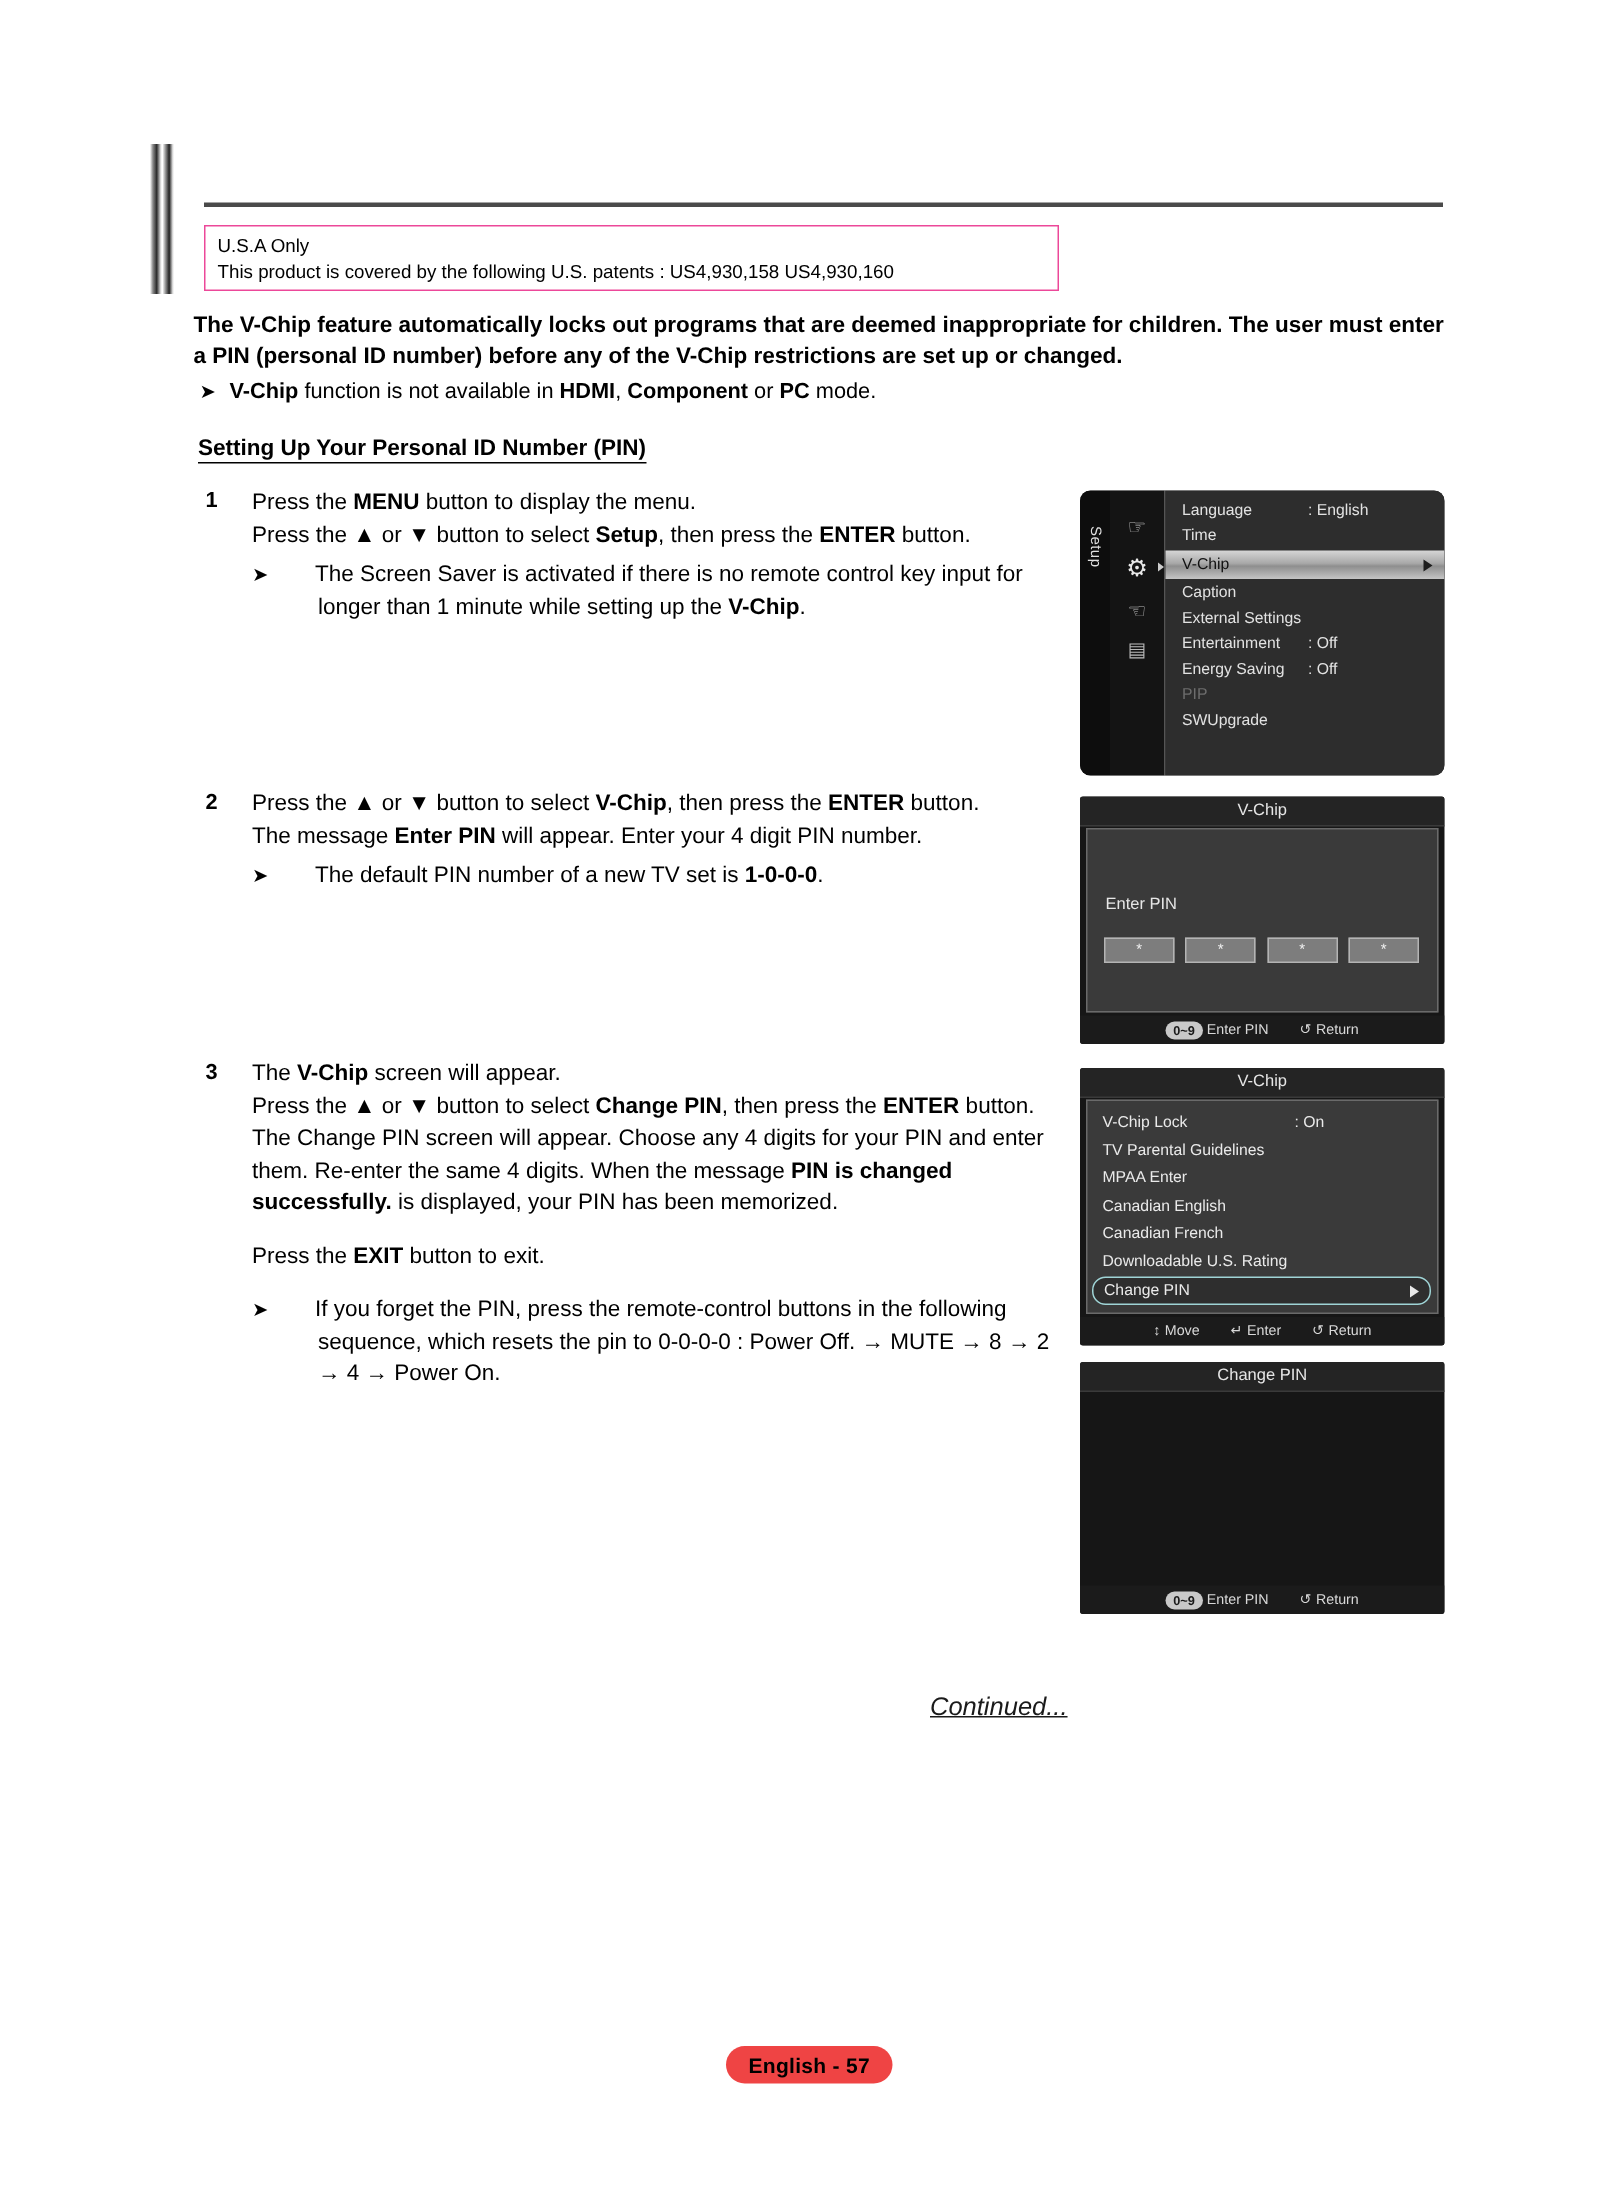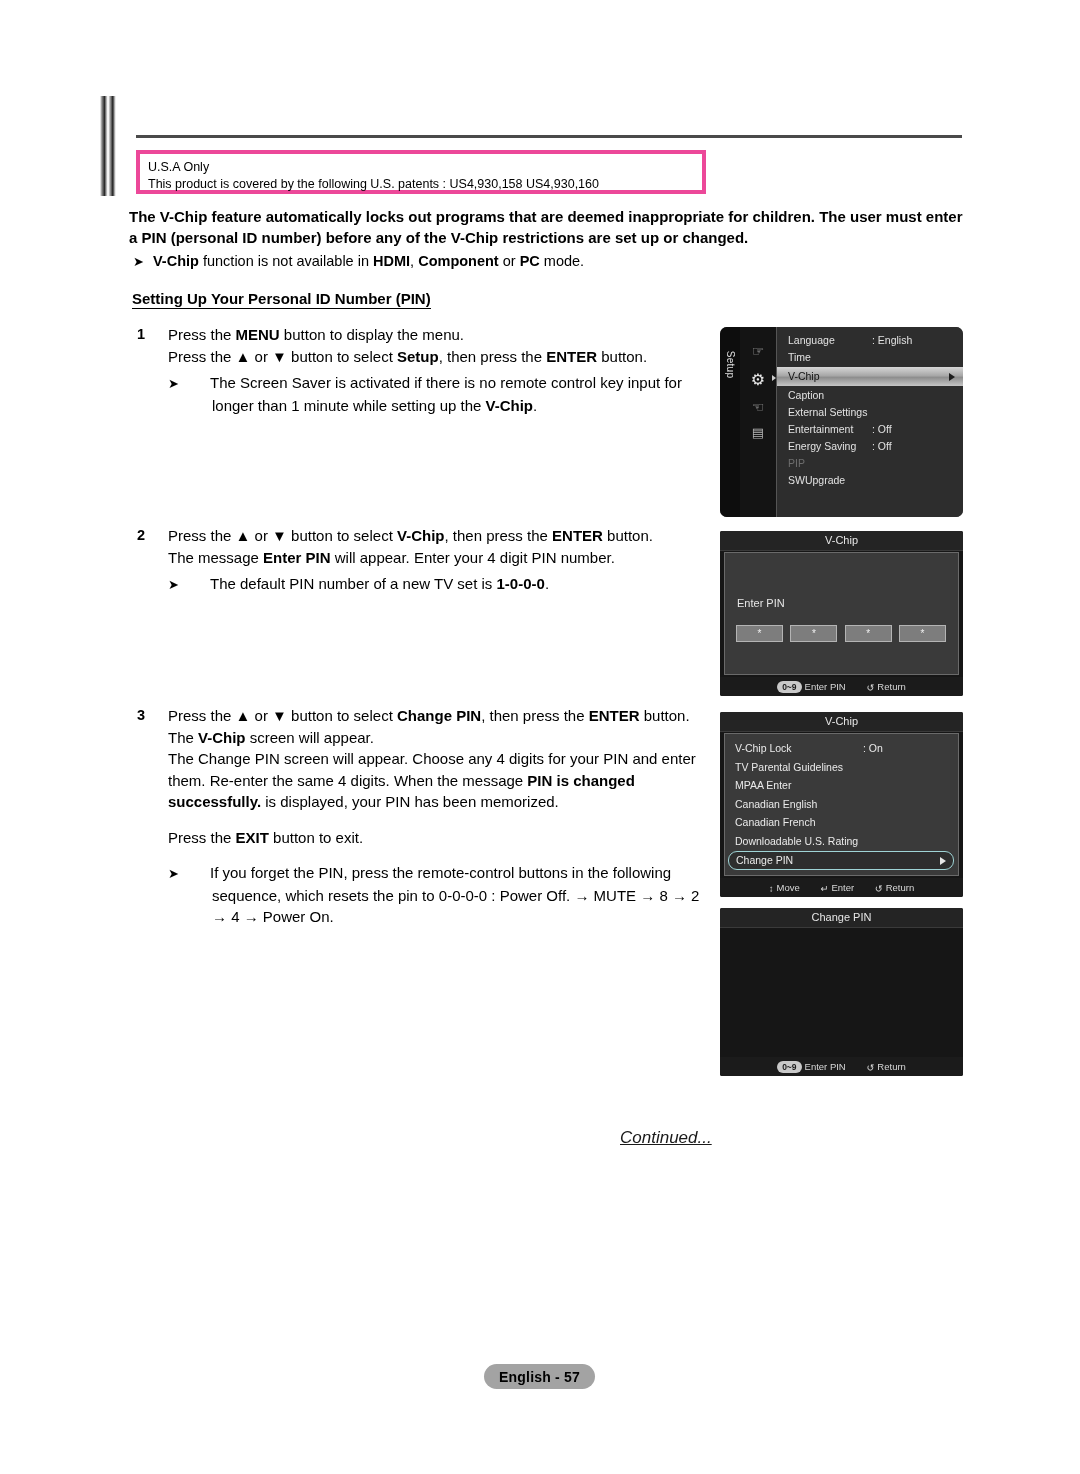--- a/index.html
+++ b/index.html
@@ -52,21 +52,21 @@
     background: #4a4a4a;
   }
 
   
   .usa-box {
     position: absolute;
     left: 136px;
     top: 150px;
     width: 570px;
     height: 44px;
-    border: 4px solid #ec4899;
+    border: 1px solid #ec4899;
     box-sizing: border-box;
     padding: 5px 8px 0 8px;
   }
   .usa-line {
     font-size: 12.5px;
     line-height: 17px;
     white-space: nowrap;
   }
 
   
@@ -148,21 +148,21 @@
     color: #1a1a1a;
   }
 
   
   .page-badge {
     position: absolute;
     left: 484px;
     top: 1364px;
     width: 111px;
     height: 25px;
-    background: #a3a3a3;
+    background: #ef4444;
     border-radius: 13px;
     font-size: 14px;
     font-weight: bold;
     color: #000;
     display: flex;
     align-items: center;
     justify-content: center;
     letter-spacing: 0.2px;
   }
 
@@ -460,22 +460,22 @@
   <div class="body">
     <div><span>Press the ▲ or ▼ button to select </span><b>V-Chip</b><span>, then press the </span><b>ENTER</b><span> button.</span></div>
     <div><span>The message </span><b>Enter PIN</b><span> will appear. Enter your 4 digit PIN number.</span></div>
     <div class="sub-note"><span class="arrow">➤</span><span>The default PIN number of a new TV set is </span><b>1-0-0-0</b><span>.</span></div>
   </div>
 </div>
 
 <div class="step" id="step3">
   <div class="num">3</div>
   <div class="body">
+    <div><span>The </span><b>V-Chip</b><span> screen will appear.</span></div>
     <div><span>Press the ▲ or ▼ button to select </span><b>Change PIN</b><span>, then press the </span><b>ENTER</b><span> button.</span></div>
-    <div><span>The </span><b>V-Chip</b><span> screen will appear.</span></div>
     <div><span>The Change PIN screen will appear. Choose any 4 digits for your PIN and enter them. Re-enter the same 4 digits. When the message </span><b>PIN is changed successfully.</b><span> is displayed, your PIN has been memorized.</span></div>
     <div class="gap-line"><span>Press the </span><b>EXIT</b><span> button to exit.</span></div>
     <div class="sub-note gap-line"><span class="arrow">➤</span><span>If you forget the PIN, press the remote-control buttons in the following sequence, which resets the pin to 0-0-0-0 : Power Off. → MUTE → 8 → 2 → 4 → Power On.</span></div>
   </div>
 </div>
 
 <div class="osd" id="osd-setup">
   <div class="setup-left">
     <div class="setup-left-label">Setup</div>
   </div>

